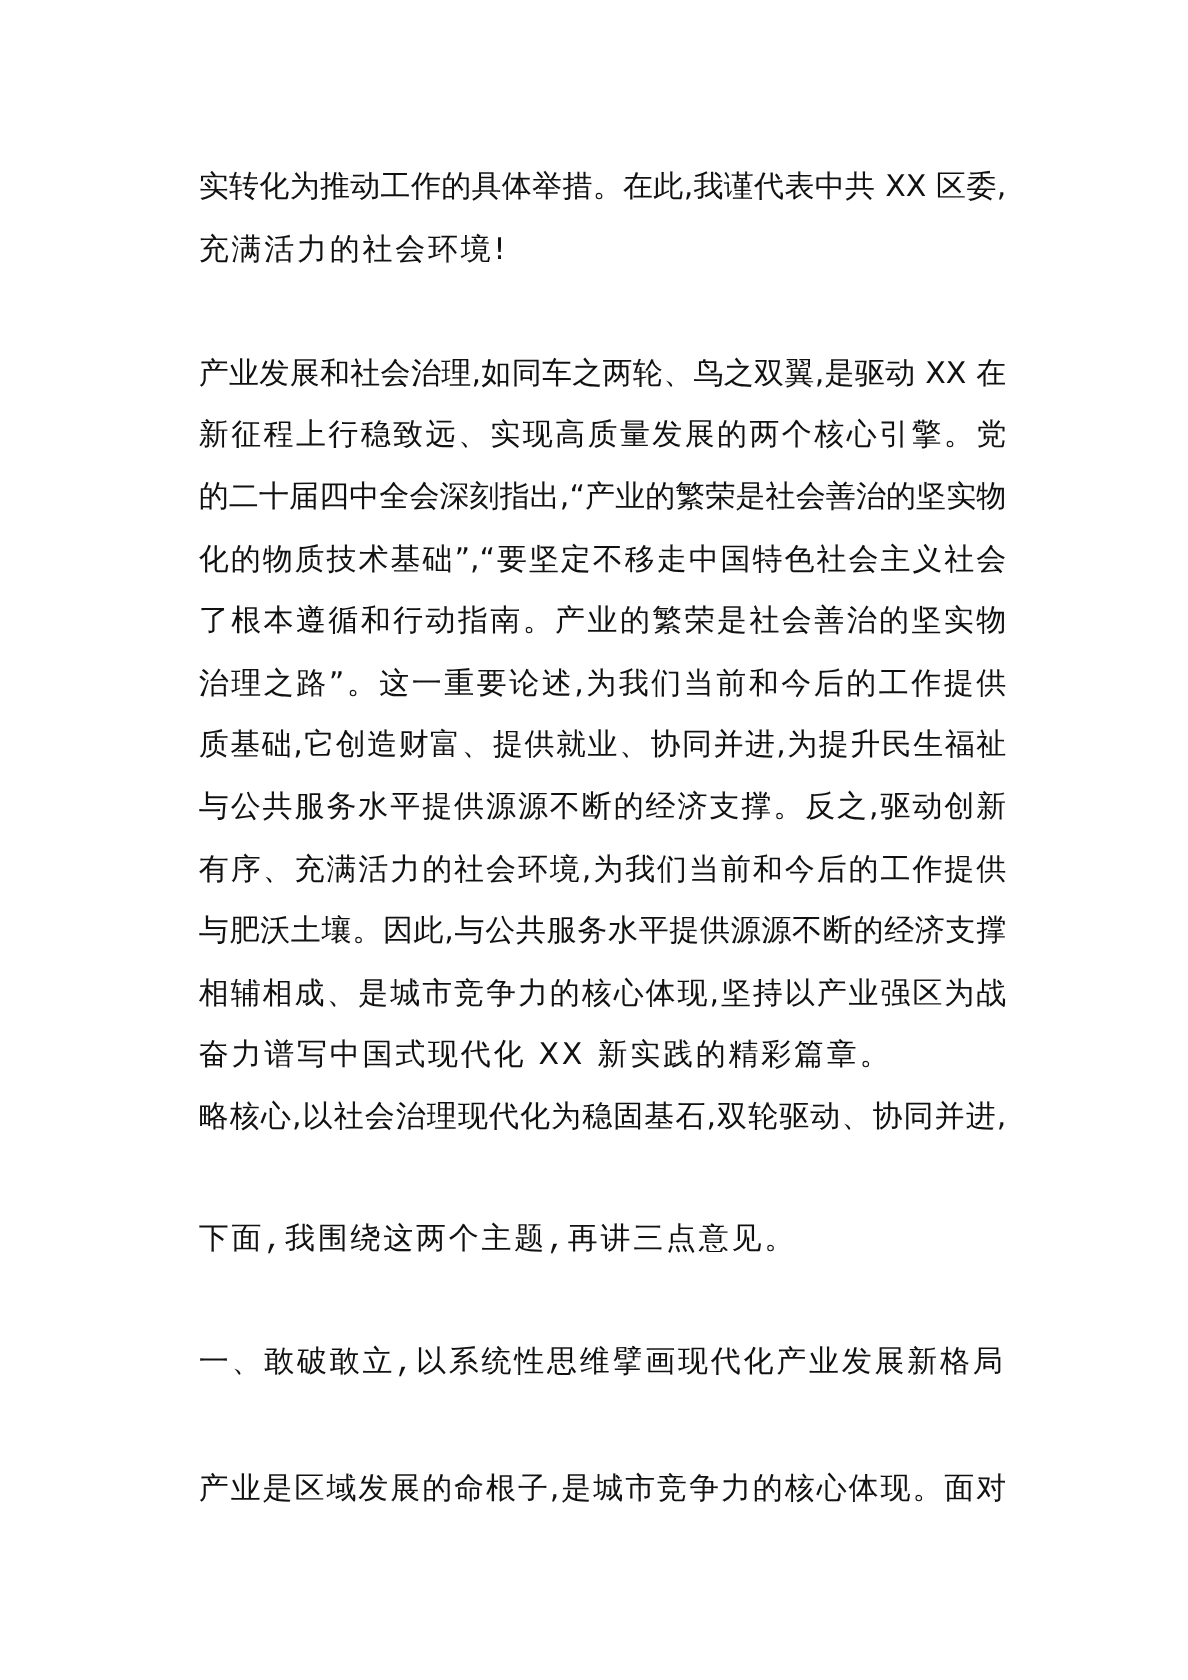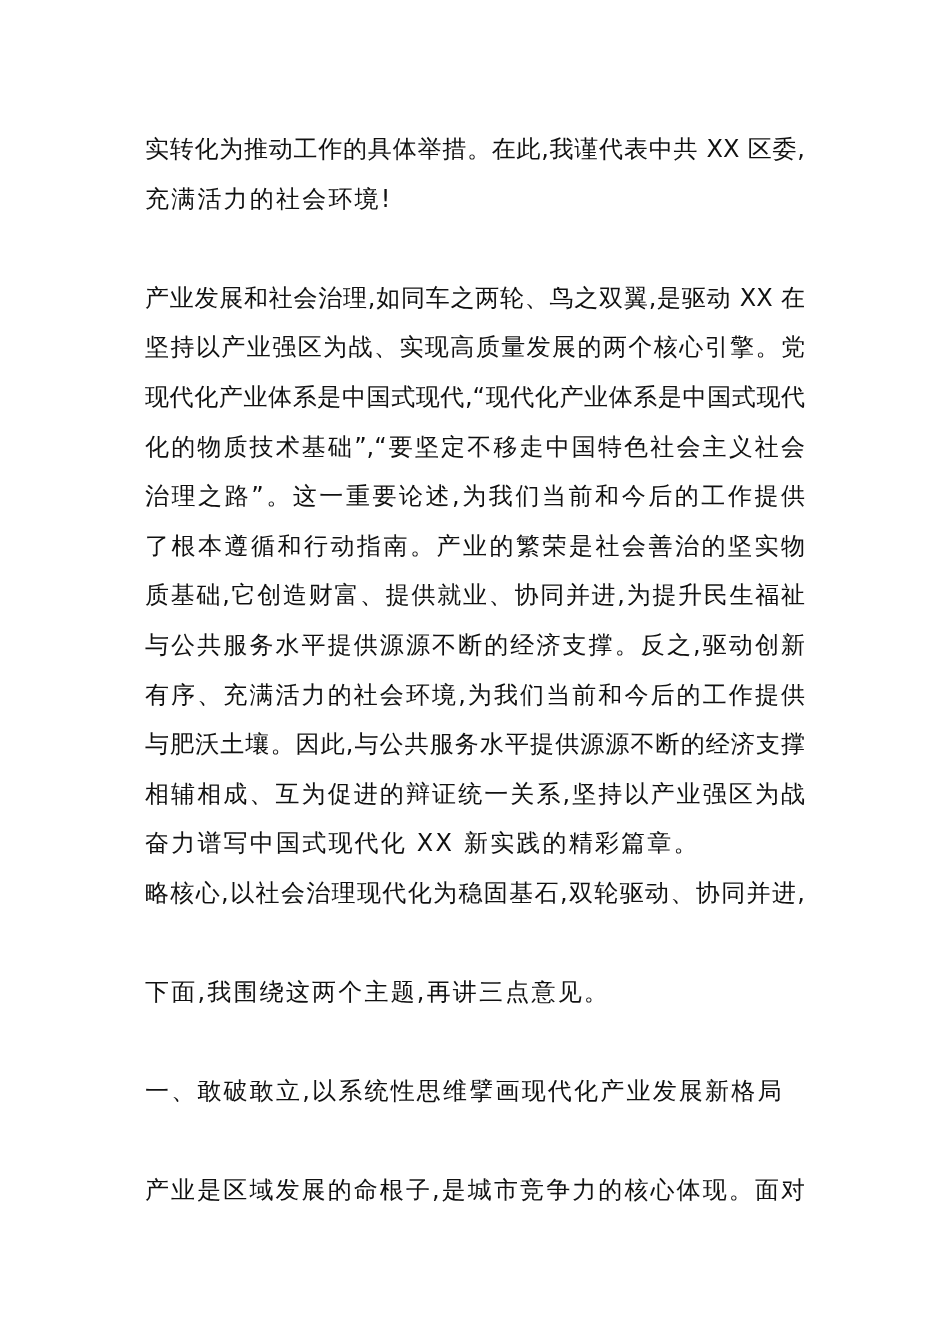--- a/index.html
+++ b/index.html
@@ -27,52 +27,54 @@
     .line {
       display: block;
       height: 49.6px;
       line-height: 49.6px;
       font-size: 24px;
       white-space: nowrap;
       text-align: justify;
       text-align-last: justify;
       letter-spacing: 0px;
       overflow: visible;
+      margin-left: 14px;
     }
     .line.last {
       text-align-last: left;
       letter-spacing: 2.2px;
     }
     .paragraph.single .line {
       text-align-last: left;
       letter-spacing: 2.2px;
+      font-family: Liberation Mono, monospace;
     }
   </style>
 </head>
 <body>
 
 <div class="page">
 
   <div class="paragraph">
     <span class="line">实转化为推动工作的具体举措。在此,我谨代表中共 XX 区委,</span>
     <span class="line last">充满活力的社会环境!</span>
   </div>
 
   <div class="paragraph">
     <span class="line">产业发展和社会治理,如同车之两轮、鸟之双翼,是驱动 XX 在</span>
-    <span class="line">坚持以产业强区为战、实现高质量发展的两个核心引擎。党</span>
-    <span class="line">现代化产业体系是中国式现代,“现代化产业体系是中国式现代</span>
+    <span class="line">新征程上行稳致远、实现高质量发展的两个核心引擎。党</span>
+    <span class="line">的二十届四中全会深刻指出,“产业的繁荣是社会善治的坚实物</span>
     <span class="line">化的物质技术基础”,“要坚定不移走中国特色社会主义社会</span>
+    <span class="line">了根本遵循和行动指南。产业的繁荣是社会善治的坚实物</span>
     <span class="line">治理之路”。这一重要论述,为我们当前和今后的工作提供</span>
-    <span class="line">了根本遵循和行动指南。产业的繁荣是社会善治的坚实物</span>
     <span class="line">质基础,它创造财富、提供就业、协同并进,为提升民生福祉</span>
     <span class="line">与公共服务水平提供源源不断的经济支撑。反之,驱动创新</span>
     <span class="line">有序、充满活力的社会环境,为我们当前和今后的工作提供</span>
     <span class="line">与肥沃土壤。因此,与公共服务水平提供源源不断的经济支撑</span>
-    <span class="line">相辅相成、互为促进的辩证统一关系,坚持以产业强区为战</span>
+    <span class="line">相辅相成、是城市竞争力的核心体现,坚持以产业强区为战</span>
     <span class="line last">奋力谱写中国式现代化 XX 新实践的精彩篇章。</span>
     <span class="line">略核心,以社会治理现代化为稳固基石,双轮驱动、协同并进,</span>
   </div>
 
   <div class="paragraph single">
     <span class="line">下面,我围绕这两个主题,再讲三点意见。</span>
   </div>
 
   <div class="paragraph single">
     <span class="line">一、敢破敢立,以系统性思维擘画现代化产业发展新格局</span>

